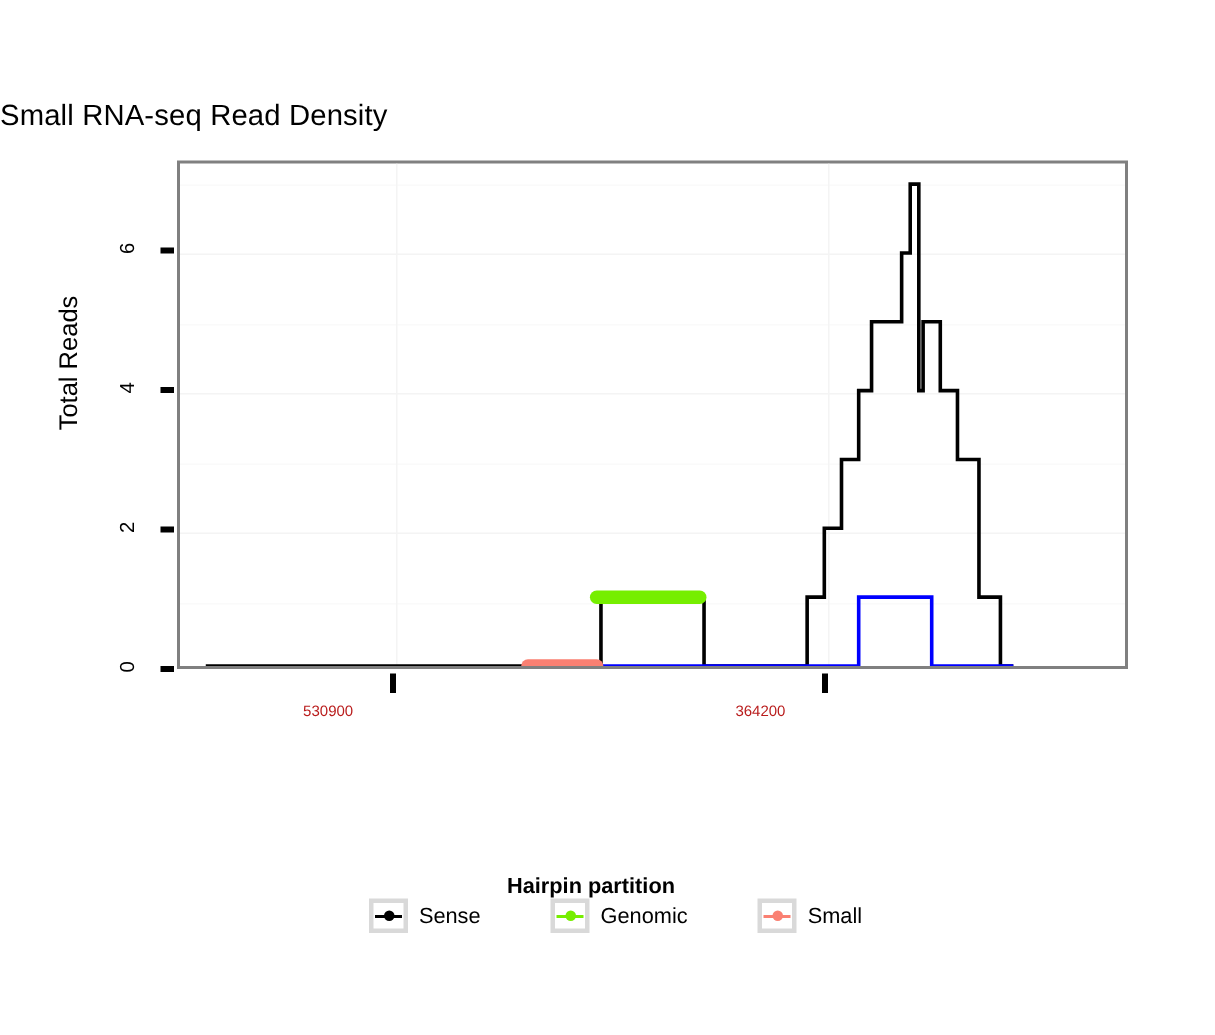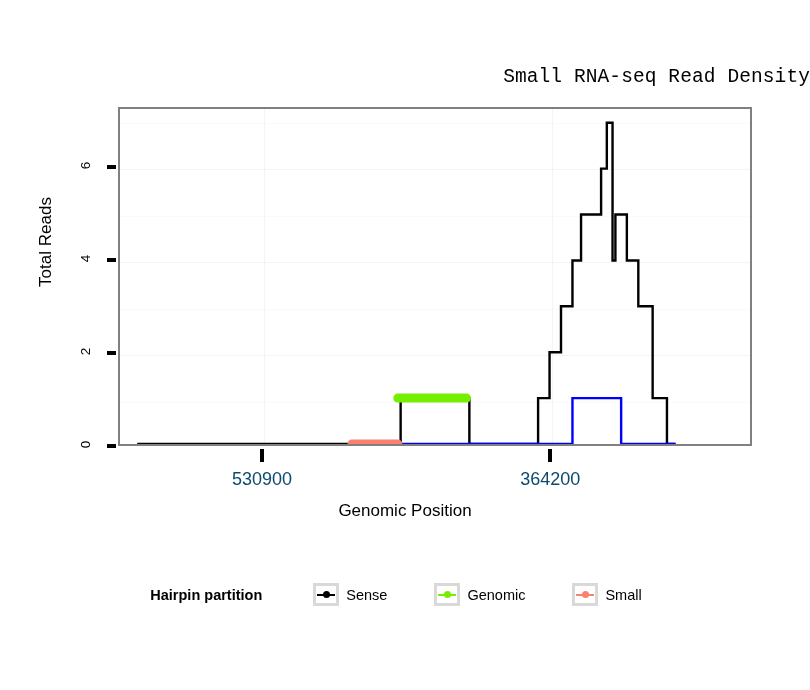--- a/index.html
+++ b/index.html
@@ -21,25 +21,24 @@
     left: 0; top: 0;
     width: 810px;
     height: 690px;
   }
 
   .chart-title {
     position: absolute;
     left: 0;
     top: 66px;
     width: 810px;
-    text-align: right;
+    text-align: left;
     font-size: 19.5px;
     color: #000000;
     letter-spacing: 0.1px;
-    font-family: Liberation Mono, monospace;
   }
 
   
   .panel {
     position: absolute;
     left: 118px;
     top: 107px;
     width: 634px;
     height: 339px;
     background: #ffffff;
@@ -105,24 +104,24 @@
   }
 
   .x-tick-mark {
     position: absolute;
     width: 4px;
     height: 13px;
     background: #000000;
   }
   .x-tick-label {
     position: absolute;
-    font-size: 18px;
-    color: #0c4a6e;
+    font-size: 10px;
+    color: #b91c1c;
     width: 120px;
-    text-align: center;
+    text-align: left;
   }
   .x-axis-title {
     position: absolute;
     left: 0;
     top: 501px;
     width: 810px;
     text-align: center;
     font-size: 17px;
     color: #000000;
   }
@@ -130,20 +129,21 @@
   
   .legend {
     position: absolute;
     left: 0;
     top: 583px;
     width: 810px;
     display: flex;
     align-items: center;
     justify-content: center;
     gap: 0px;
+    flex-direction: column;
   }
   .legend-title {
     font-size: 14.5px;
     font-weight: bold;
     color: #000000;
     margin-right: 22px;
   }
   .legend-entry {
     display: flex;
     align-items: center;
@@ -223,21 +223,20 @@
       <div class="y-tick-label" style="left: 70px; top: 158.37px;">6</div>
     </div>
   <div class="y-axis-title">Total Reads</div>
 
   <div id="x-axis">
       <div class="x-tick-mark" style="left: 260.091px; top: 449px;"></div>
       <div class="x-tick-label" style="left: 202.091px; top: 469px;">530900</div>
       <div class="x-tick-mark" style="left: 548.273px; top: 449px;"></div>
       <div class="x-tick-label" style="left: 490.273px; top: 469px;">364200</div>
     </div>
-  <div class="x-axis-title">Genomic Position</div>
 
   <div class="legend">
     <span class="legend-title">Hairpin partition</span>
     <span id="legend-entries" style="display:flex;align-items:center;">
         <span class="legend-entry">
           <span class="legend-key">
             <span class="lk-line" style="background: rgb(0, 0, 0);"></span>
             <span class="lk-dot" style="background: rgb(0, 0, 0);"></span>
           </span>
           <span class="legend-label">Sense</span>

